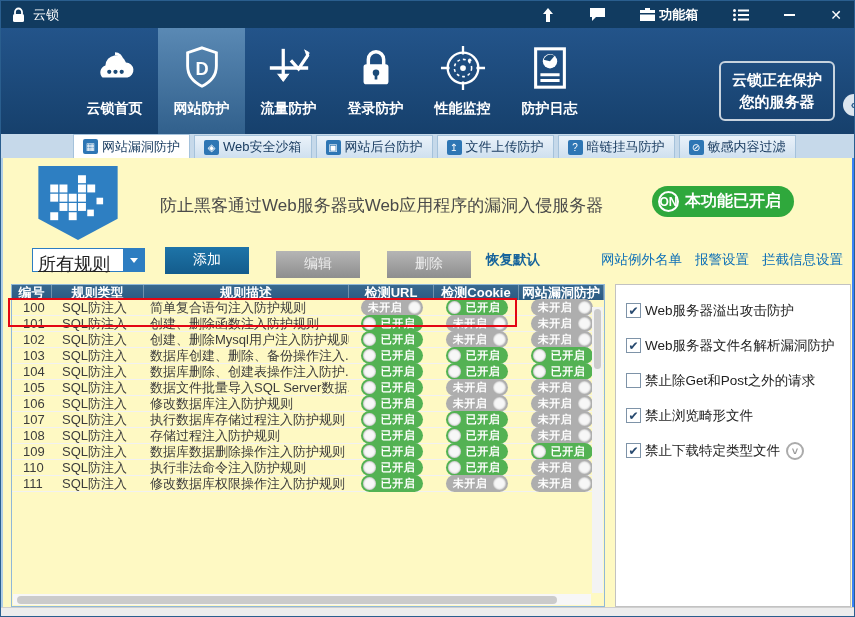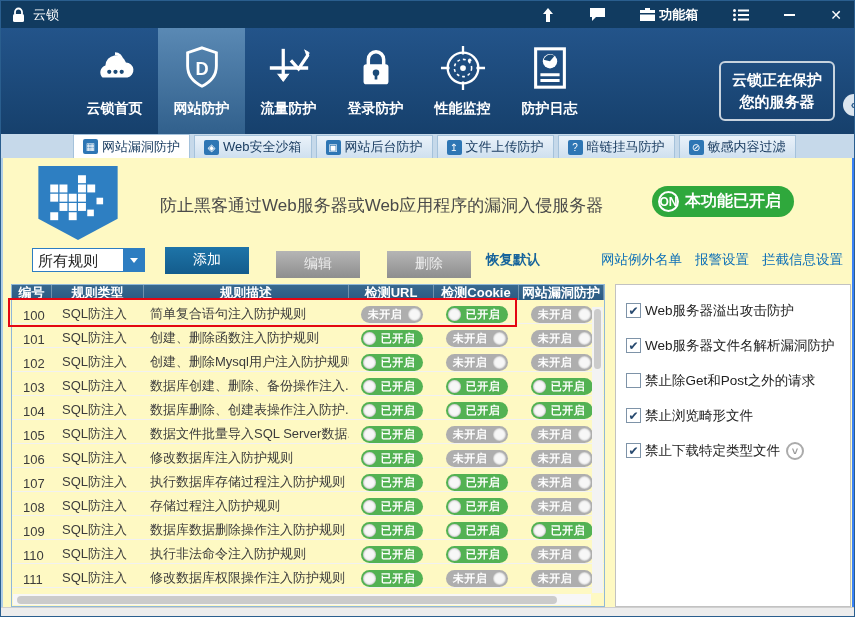--- a/index.html
+++ b/index.html
@@ -51,37 +51,37 @@
   .enabled-btn { margin-left:auto; margin-right:58px; margin-top:20px; height:31px; border-radius:17px;
                  background:var(--green,#2FA83C); color:#fff; display:flex; align-items:center;
                  gap:6px; padding:0 13px 0 6px; font-size:16px; font-weight:bold; cursor:pointer; }
   .on-badge { width:21px; height:21px; border:2px solid #fff; border-radius:50%; font-size:12px;
               font-weight:bold; display:flex; align-items:center; justify-content:center; }
 
   .controls { display:flex; align-items:center; padding-left:25px; margin-top:6px; height:28px; }
   .ctl-label { font-size:13px; color:#333; }
   .select { margin-left:4px; width:113px; height:24px; border:1px solid #2D7DC1; display:flex;
             background:#fff; cursor:pointer; }
-  .sel-val { flex:1; font-size:15px; color:#222; padding:3px 0 0 5px; }
+  .sel-val { flex:1; font-size:18px; color:#222; padding:3px 0 0 5px;text-decoration:underline; }
   .sel-btn { width:21px; background:#2D7DC1; display:flex; align-items:center; justify-content:center; }
   .sel-arrow { width:0; height:0; border-left:4px solid transparent; border-right:4px solid transparent;
                border-top:5px solid #fff; }
   .btn { width:84px; height:27px; font-size:14px; color:#fff; border:none; cursor:pointer; }
   .btn-add { background:linear-gradient(180deg,#1E74A8,#135C8C); margin-left:20px; }
   .btn-gray { background:linear-gradient(180deg,#B5B5B5,#8E8E8E); color:#EDEDED; margin-left:27px;margin-top:8px; }
   .restore-link { margin-left:15px; color:#17649B; font-size:13.5px; font-weight:bold; cursor:pointer; }
   .ctl-links { margin-left:auto; display:flex; gap:13px; margin-right:9px; }
   .ctl-links span { color:var(--link,#0C6FB7); font-size:13.5px; cursor:pointer; white-space:nowrap; }
 
   .workspace { display:flex; margin:10px 0 0 8px; position:relative; }
   .tablewrap { width:594px; height:323px; border:1px solid #8FB8D8; position:relative; overflow:hidden; }
   .thead { display:flex; height:15px; background:linear-gradient(180deg,#38698F,#2C5A82); }
   .th { color:#fff; font-size:13px; font-weight:bold; display:flex; align-items:center;
         justify-content:center; border-right:1px solid rgba(255,255,255,.3); }
-  .trow { display:flex; height:24px; align-items:flex-end; border-bottom:1px solid #F1F1F1;
+  .trow { display:flex; height:16px; align-items:center; border-bottom:1px solid #F1F1F1;
           font-size:13px; color:#3C3C3C; }
   .c-id { padding-left:11px; } .c-type { padding-left:10px; }
   .c-desc { padding-left:6px; white-space:nowrap; overflow:hidden; }
   .c-tog { display:flex; align-items:center; justify-content:center; }
   .toggle { width:62px; height:17px; border-radius:9px; display:flex; align-items:center;
             padding:0 2px; cursor:pointer; }
   .toggle b { flex:1; text-align:center; font-size:11px; color:#fff; font-weight:bold; letter-spacing:.5px; }
   .toggle .knob { width:13px; height:13px; border-radius:50%; background:#F7F7F7;
                   box-shadow:inset 0 0 2px #8A8A8A; flex:0 0 auto; }
   .toggle.on  { background:var(--toggle-on,#53B253); }

